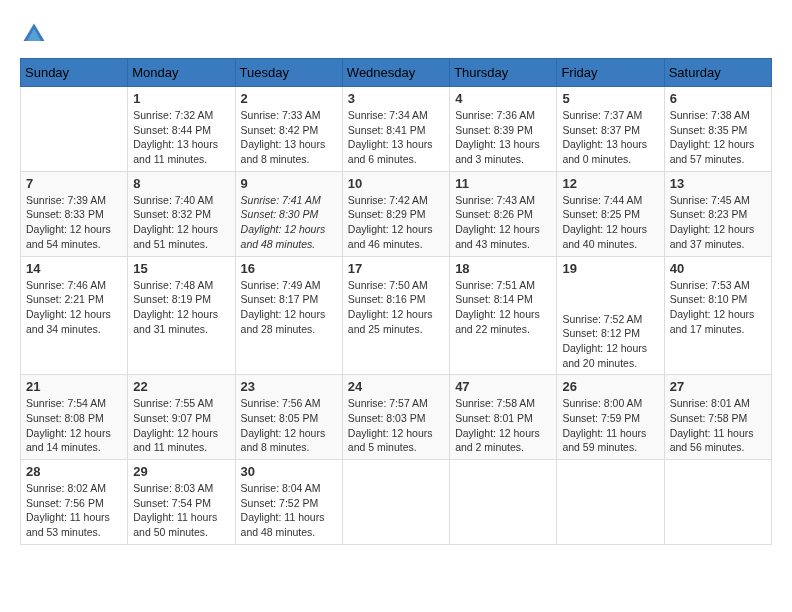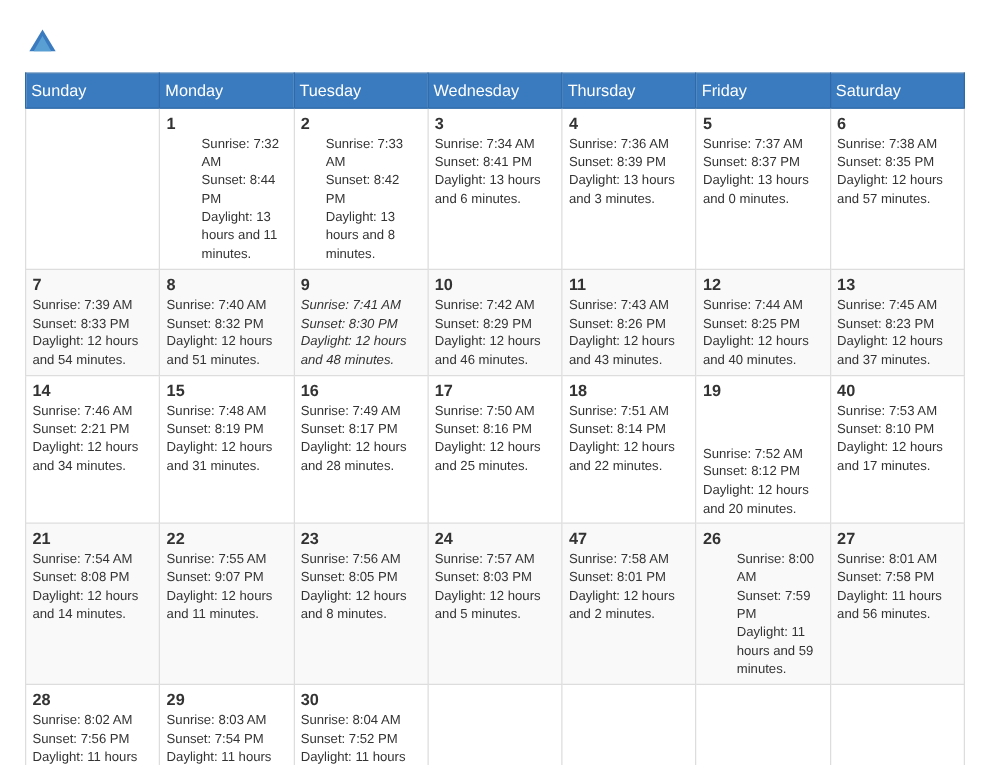--- a/index.html
+++ b/index.html
@@ -47,21 +47,21 @@
       font-size: 16px;
       color: #555;
     }
     .calendar {
       width: 100%;
       border-collapse: collapse;
       border: 1px solid #ccc;
     }
     .calendar th {
       background-color: #3a7bbf;
-      color: #ffffff;
+      color: #000000;
       font-size: 13px;
       padding: 6px 4px;
       text-align: left;
       border: 1px solid #2e6aa8;
       font-weight: normal;
     }
     .calendar td {
       border: 1px solid #ddd;
       vertical-align: top;
       padding: 4px 5px;
@@ -119,27 +119,27 @@
         <th>Thursday</th>
         <th>Friday</th>
         <th>Saturday</th>
       </tr>
   </thead>
   <tbody id="calendar-body">
   <tr>
         <td></td>
         <td>
           <div class="day-number">1</div>
-          <div class="day-detail" style="white-space: pre-line; margin-left: 28px;">Sunrise: 7:32 AM
+          <div class="day-detail" style="white-space: pre-line;">Sunrise: 7:32 AM
 Sunset: 8:44 PM
 Daylight: 13 hours and 11 minutes.</div>
         </td>
         <td>
           <div class="day-number">2</div>
-          <div class="day-detail" style="white-space: pre-line; margin-left: 20px;">Sunrise: 7:33 AM
+          <div class="day-detail" style="white-space: pre-line;">Sunrise: 7:33 AM
 Sunset: 8:42 PM
 Daylight: 13 hours and 8 minutes.</div>
         </td>
         <td>
           <div class="day-number">3</div>
           <div class="day-detail" style="white-space: pre-line;">Sunrise: 7:34 AM
 Sunset: 8:41 PM
 Daylight: 13 hours and 6 minutes.</div>
         </td>
         <td>
@@ -275,21 +275,21 @@
 Daylight: 12 hours and 5 minutes.</div>
         </td>
         <td>
           <div class="day-number">47</div>
           <div class="day-detail" style="white-space: pre-line;">Sunrise: 7:58 AM
 Sunset: 8:01 PM
 Daylight: 12 hours and 2 minutes.</div>
         </td>
         <td>
           <div class="day-number">26</div>
-          <div class="day-detail" style="white-space: pre-line; margin-left: 27px;">Sunrise: 8:00 AM
+          <div class="day-detail" style="white-space: pre-line;">Sunrise: 8:00 AM
 Sunset: 7:59 PM
 Daylight: 11 hours and 59 minutes.</div>
         </td>
         <td>
           <div class="day-number">27</div>
           <div class="day-detail" style="white-space: pre-line;">Sunrise: 8:01 AM
 Sunset: 7:58 PM
 Daylight: 11 hours and 56 minutes.</div>
         </td>
       </tr>

